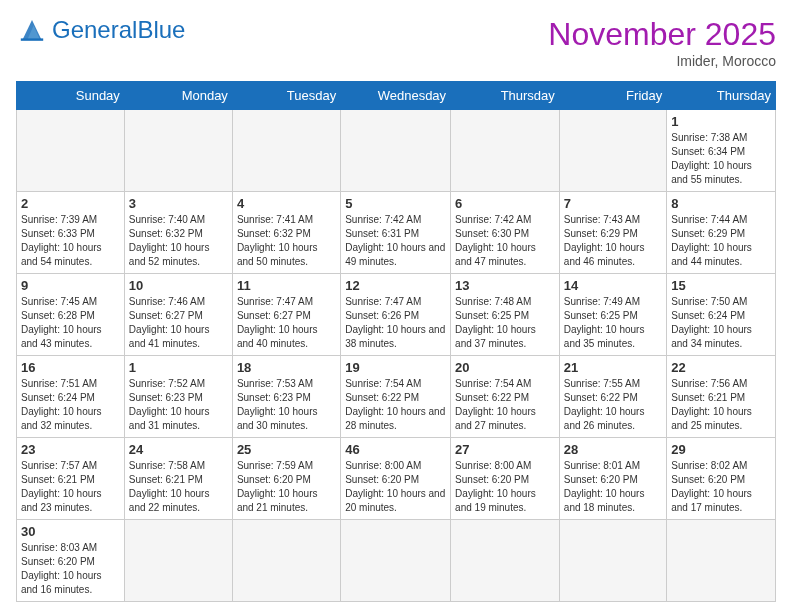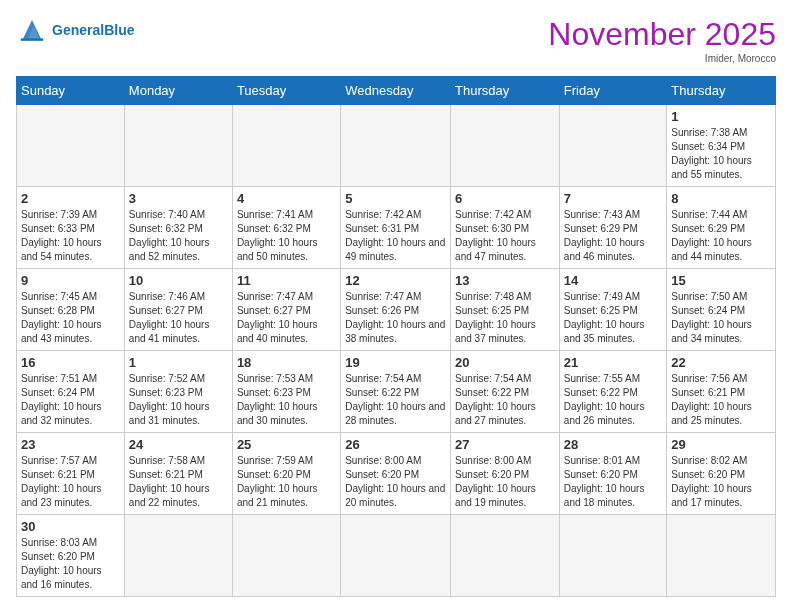--- a/index.html
+++ b/index.html
@@ -15,54 +15,54 @@
       justify-content: space-between;
       align-items: flex-start;
       margin-bottom: 12px;
     }
     .logo {
       display: flex;
       align-items: center;
       gap: 4px;
     }
     .logo-text {
-      font-size: 14px;
-      font-weight: bold;
+      font-size: 24px;
+      font-weight: normal;
       color: #333;
     }
     .logo-text span {
       color: #1a6fbb;
     }
     .logo-icon {
       width: 32px;
       height: 28px;
     }
     .title-block {
       text-align: right;
     }
     .month-title {
       font-size: 32px;
       font-weight: normal;
       color: #a21caf;
     }
     .location {
-      font-size: 10px;
+      font-size: 14px;
       color: #555;
     }
     .calendar {
       width: 100%;
       border-collapse: collapse;
       border: 1px solid #ccc;
     }
     .calendar th {
       background-color: #1a6fbb;
       color: #fff;
       font-size: 13px;
       padding: 6px 4px;
-      text-align: left;
+      text-align: right;
       border: 1px solid #1a6fbb;
       font-weight: normal;
     }
     .calendar td {
       vertical-align: top;
       border: 1px solid #ccc;
       padding: 4px 4px;
       width: 113px;
       min-height: 80px;
       font-size: 10.5px;
@@ -233,21 +233,21 @@
         </td>
         <td>
           <span class="day-number">24</span>
           <div class="day-info">Sunrise: 7:58 AM<br>Sunset: 6:21 PM<br>Daylight: 10 hours and 22 minutes.</div>
         </td>
         <td>
           <span class="day-number">25</span>
           <div class="day-info">Sunrise: 7:59 AM<br>Sunset: 6:20 PM<br>Daylight: 10 hours and 21 minutes.</div>
         </td>
         <td>
-          <span class="day-number">26</span>
+          <span class="day-number">46</span>
           <div class="day-info">Sunrise: 8:00 AM<br>Sunset: 6:20 PM<br>Daylight: 10 hours and 20 minutes.</div>
         </td>
         <td>
           <span class="day-number">27</span>
           <div class="day-info">Sunrise: 8:00 AM<br>Sunset: 6:20 PM<br>Daylight: 10 hours and 19 minutes.</div>
         </td>
         <td>
           <span class="day-number">28</span>
           <div class="day-info">Sunrise: 8:01 AM<br>Sunset: 6:20 PM<br>Daylight: 10 hours and 18 minutes.</div>
         </td>

